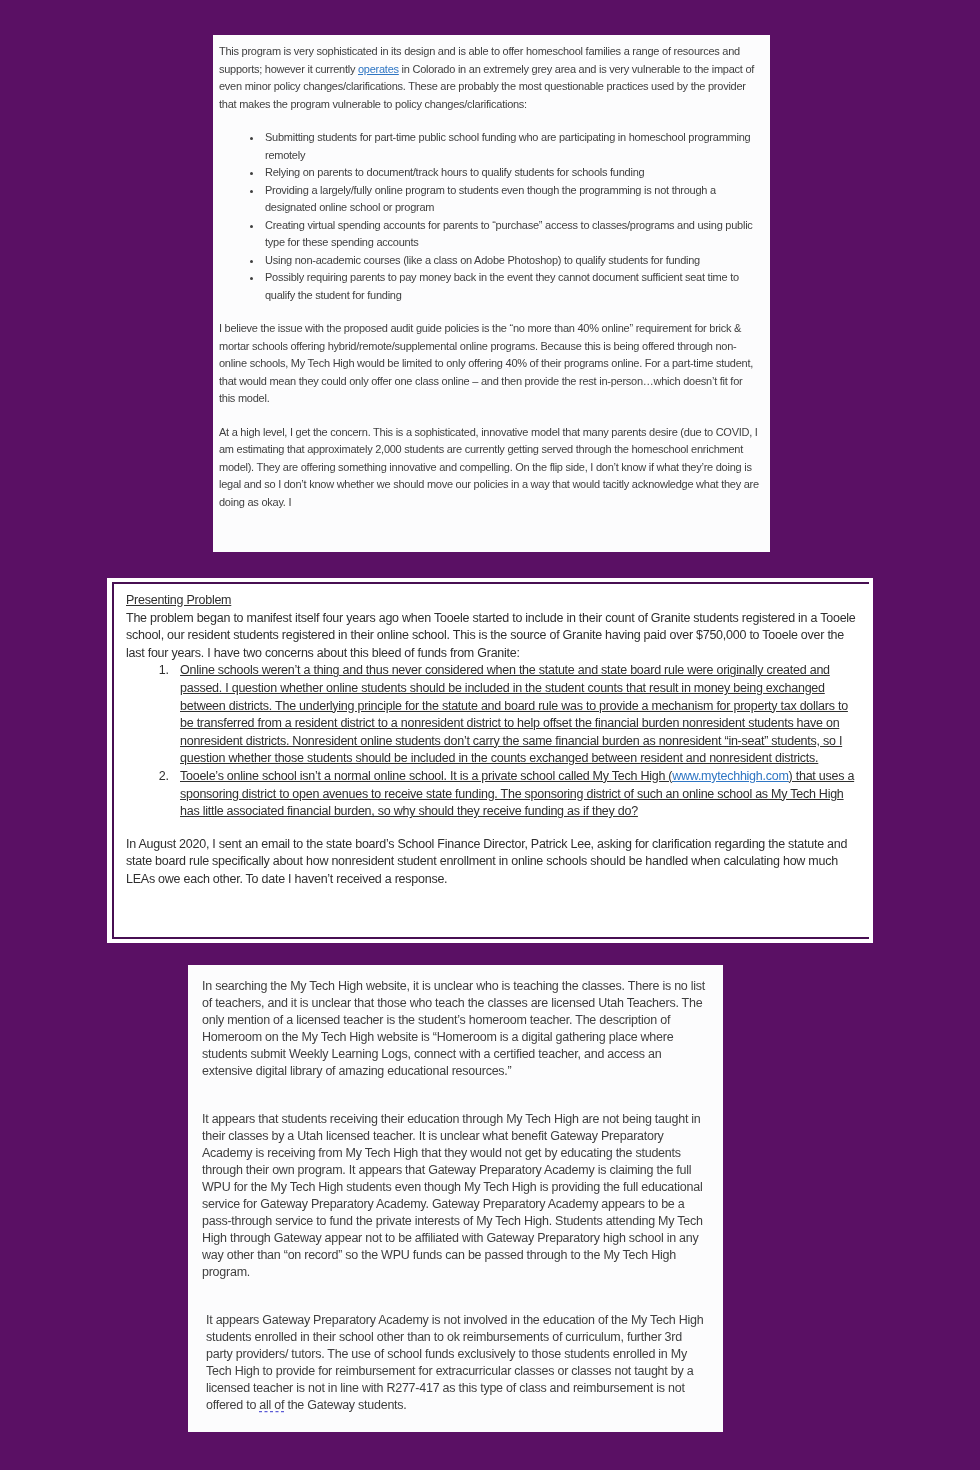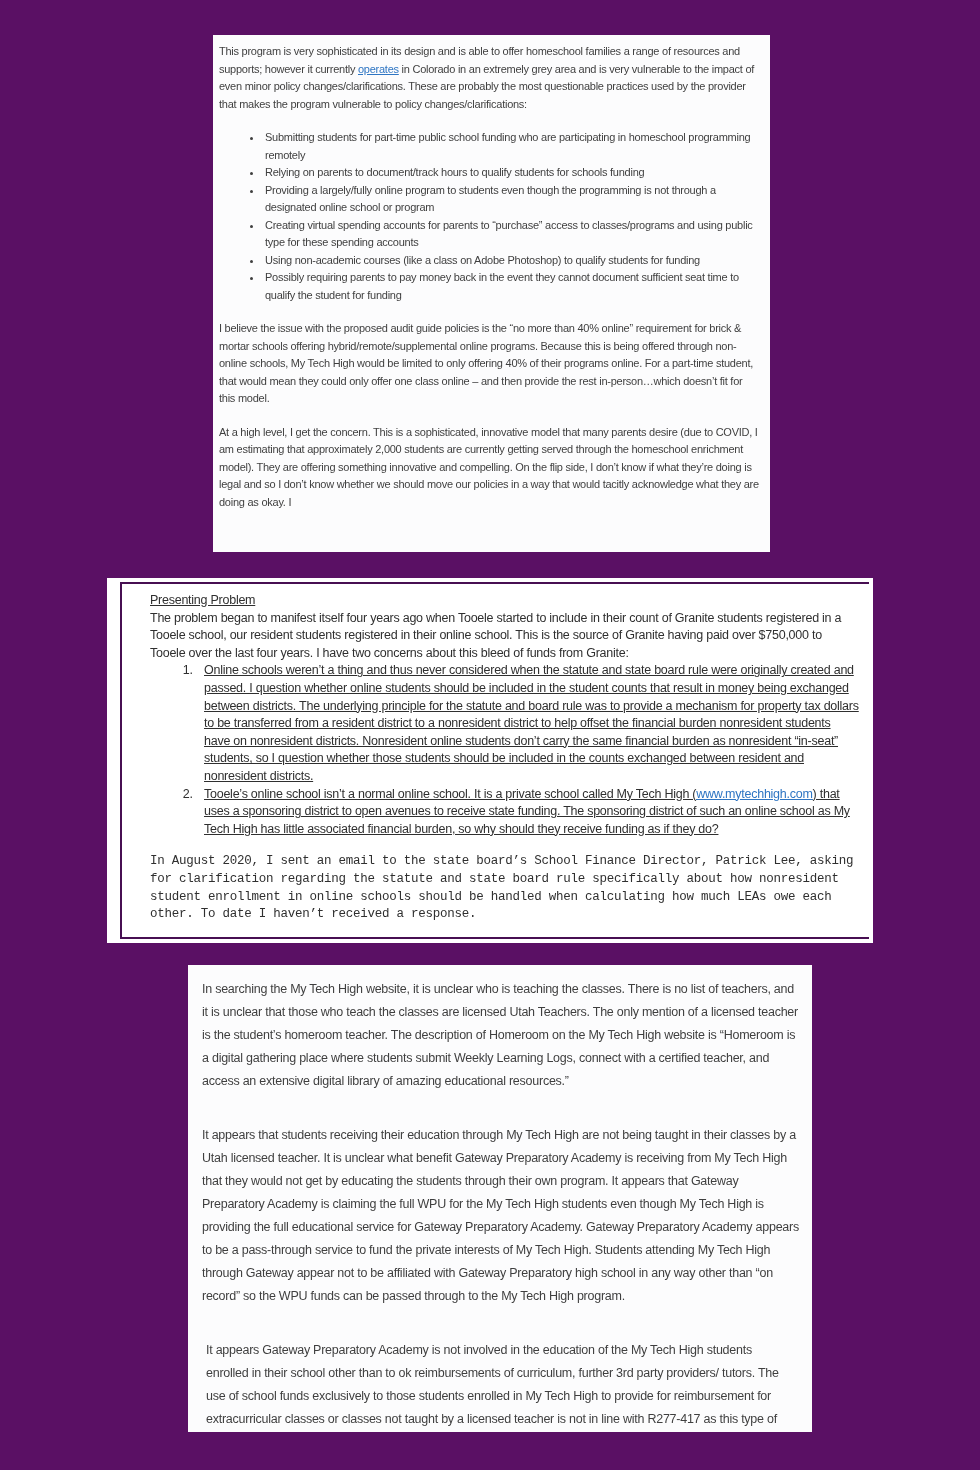--- a/index.html
+++ b/index.html
@@ -33,34 +33,33 @@
     background:#ffffff;
     padding:4px 4px 4px 5px;
     color:#2f2f2f;
     font-size:12.5px;line-height:17.6px;letter-spacing:-0.25px;
   }
   #box-mid .inner{
     border:2px solid #470f52;
     border-right:none;
     box-sizing:border-box;
     height:100%;
-    padding:8px 10px 6px 28px;
+    padding:8px 10px 6px 12px;
     overflow:hidden;
-    margin-left:8px;
   }
   #box-mid .heading{text-decoration:underline;margin:0;}
   #box-mid p{margin:0;}
   #box-mid ol{margin:0;padding-left:46px;list-style:decimal outside;}
   #box-mid li{padding-left:8px;margin:0;text-decoration:underline;}
-  #box-mid p.closing{margin-top:15px;font-family:Liberation Mono, monospace;}
+  #box-mid p.closing{margin-top:15px;}
   
   #box-bottom{
-    left:188px;top:965px;width:624px;height:467px;
+    left:188px;top:965px;width:535px;height:467px;
     padding:13px 12px 12px 14px;
-    font-size:12.5px;line-height:23px;letter-spacing:-0.25px;
+    font-size:12.5px;line-height:17px;letter-spacing:-0.25px;
   }
   #box-bottom p{margin:0 0 31px 0;}
   #box-bottom p.last{margin:4px;}
   a.doc-link{color:#2e75c3;text-decoration:underline;cursor:pointer;}
   .grammar-mark{
     text-decoration-line:underline;
     text-decoration-style:dashed;
     text-decoration-color:#5b5bd6;
     text-underline-offset:2px;
   }

